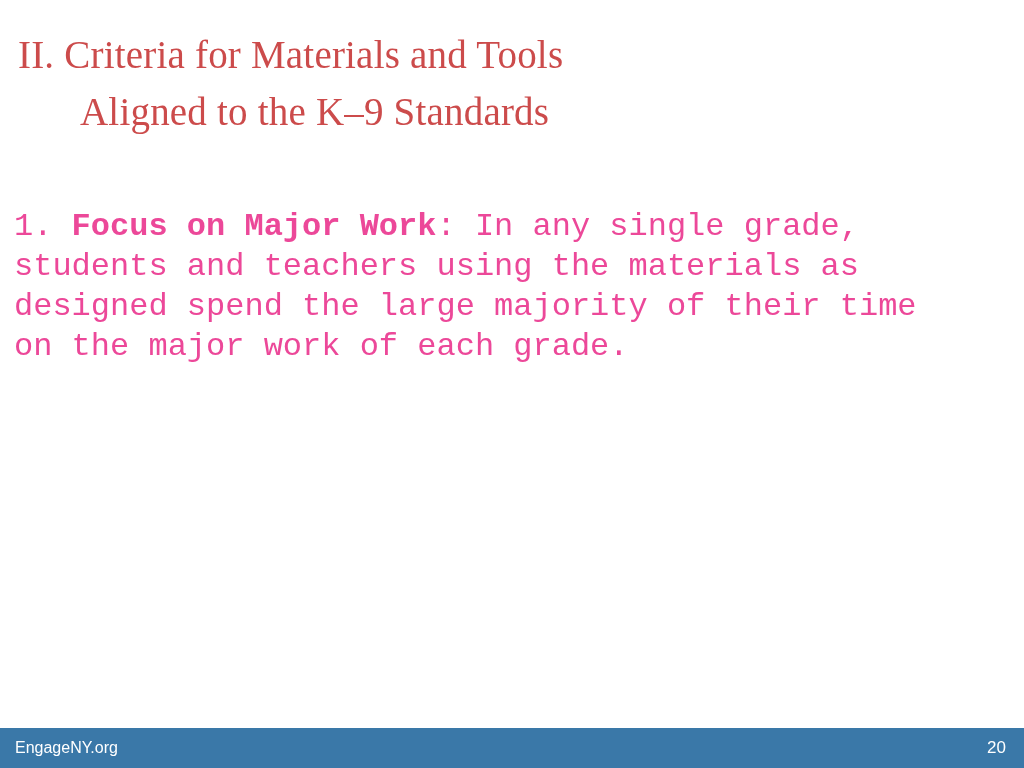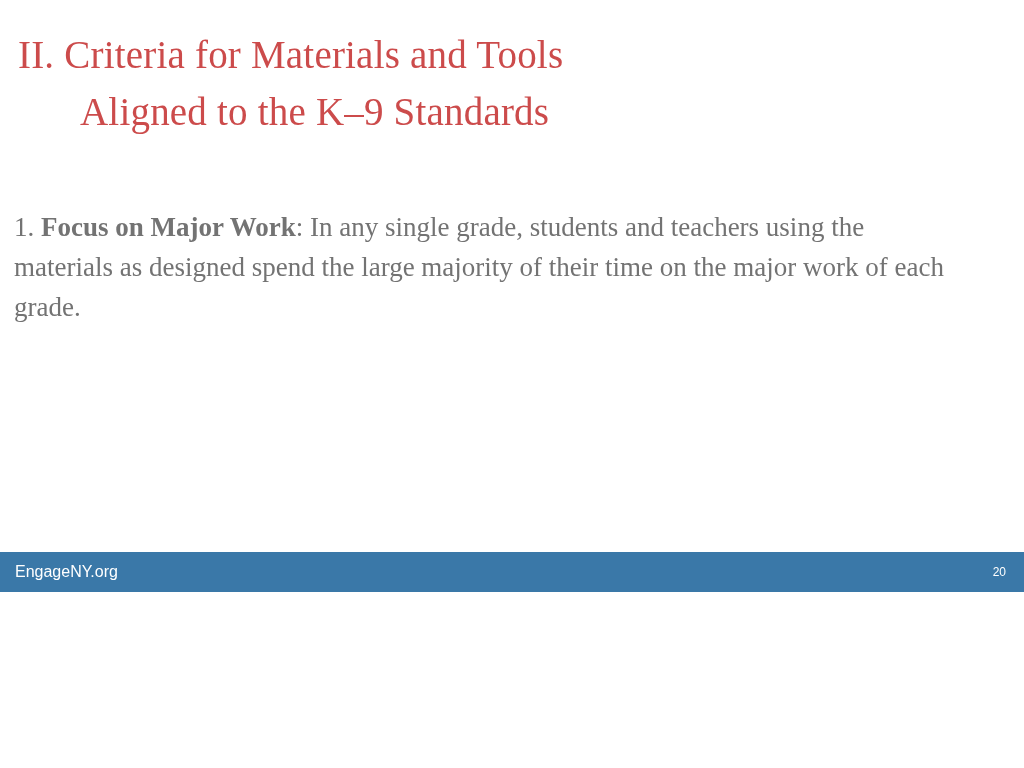--- a/index.html
+++ b/index.html
@@ -9,21 +9,21 @@
   body {
     width: 1024px;
     height: 768px;
     background: #ffffff;
     font-family: "Liberation Serif", serif;
     overflow: hidden;
   }
   .slide {
     position: relative;
     width: 1024px;
-    height: 592px;
+    height: 768px;
     background: #ffffff;
     box-sizing: border-box;
     padding-left: 24px;
   }
   .slide-title {
     position: absolute;
     left: 18px;
     top: 26px;
     width: 960px;
     color: #cc4b4b;
@@ -38,23 +38,23 @@
   }
   .title-line-2 {
     display: block;
     padding-left: 62px;
   }
   .body-block {
     position: absolute;
     left: 14px;
     top: 207px;
     width: 940px;
-    color: #737373;
-    font-family: Liberation Serif, serif;
-    font-size: 27px;
+    color: #ec4899;
+    font-family: Liberation Mono, monospace;
+    font-size: 32px;
     line-height: 40px;
   }
   .body-block b {
     font-weight: bold;
   }
   .footer-bar {
     position: absolute;
     left: 0;
     bottom: 0;
     width: 1024px;
@@ -74,21 +74,21 @@
     font-size: 16px;
   }
   .footer-page {
     position: absolute;
     right: 18px;
     top: 0;
     height: 40px;
     line-height: 40px;
     color: #ffffff;
     font-family: "Liberation Sans", sans-serif;
-    font-size: 12px;
+    font-size: 17px;
   }
 </style>
 </head>
 <body>
 
 <div class="slide">
 
   <div class="slide-title">
     <span class="title-line-1">II. Criteria for Materials and Tools</span>
     <span class="title-line-2">Aligned to the K–9 Standards</span>

